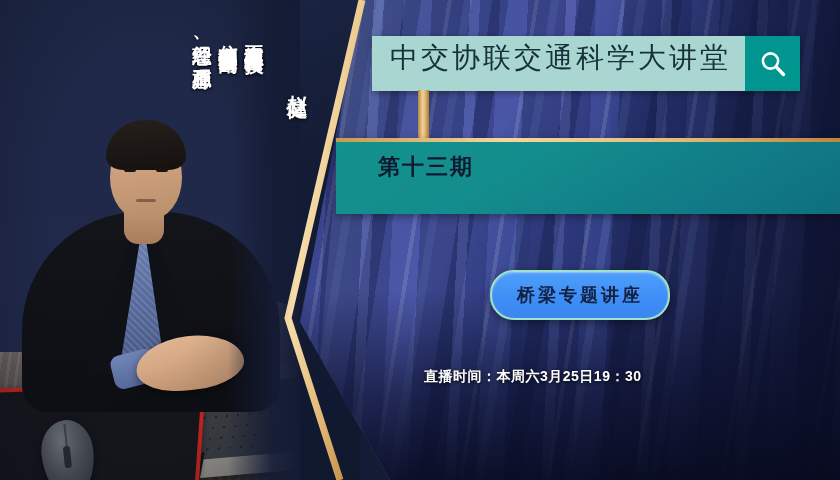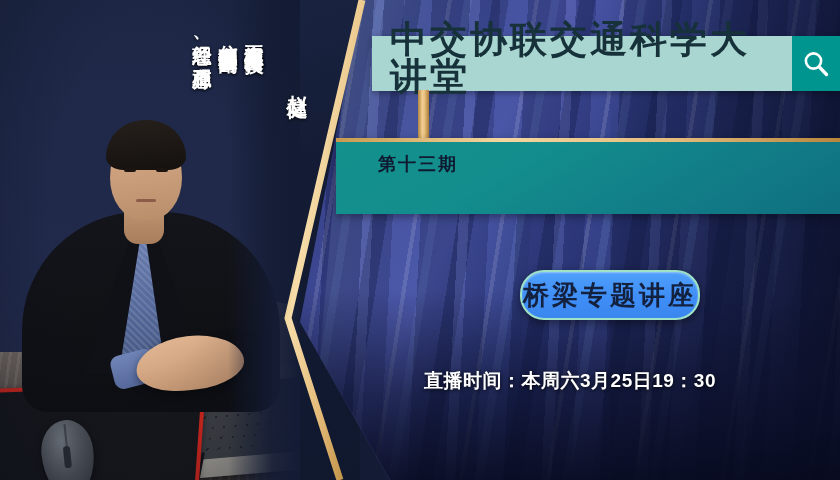--- a/index.html
+++ b/index.html
@@ -146,21 +146,21 @@
   .gold-chevron{position:absolute;left:0;top:0;width:400px;height:480px;pointer-events:none;}
 
   
   .banner{
     position:absolute;left:372px;top:36px;height:55px;
     display:flex;align-items:stretch;
     box-shadow:0 2px 6px rgba(0,0,0,.35);
   }
   .banner-text{
     background:#a9d6d1;color:#16313a;
-    font-size:37px;font-weight:700;letter-spacing:3px;
+    font-size:28px;font-weight:400;letter-spacing:3px;
     display:flex;align-items:center;padding:0 14px 12px 18px;
     line-height:1;
   }
   .banner-search{
     width:55px;background:#00968f;
     display:flex;align-items:center;justify-content:center;
   }
   .connector{
     position:absolute;left:418px;top:90px;width:11px;height:50px;
     background:linear-gradient(90deg,#b3853f 0%,#f2cf94 40%,#e8bf7d 60%,#a97c38 100%);
@@ -168,38 +168,38 @@
 
   
   .subpanel{
     position:absolute;left:336px;top:138px;width:504px;height:72px;
     background:linear-gradient(150deg,#13918c 0%,#138d8d 35%,#117a86 75%,#0f6f7e 100%);
     border-top:4px solid;
     border-image:linear-gradient(90deg,#c79a4e,#f4d69e,#e4bc7c,#b8853c) 1;
     box-shadow:0 3px 8px rgba(0,0,0,.35);
     color:#0f1930;
   }
-  .sub-line1{position:absolute;left:42px;top:10px;font-size:18px;font-weight:bold;letter-spacing:2px;}
+  .sub-line1{position:absolute;left:42px;top:10px;font-size:22px;font-weight:bold;letter-spacing:2px;}
   .sub-line2{position:absolute;left:12px;top:38px;font-size:22px;font-weight:bold;letter-spacing:1px;
     color:#0d1a33;}
 
   
   .pill{
     position:absolute;left:490px;top:270px;width:176px;height:46px;
     border-radius:24px;
     background:linear-gradient(180deg,#4f9ffb 0%,#3f8ef7 55%,#3a86ef 100%);
     border:2px solid #9fe3c6;
     box-shadow:0 3px 10px rgba(0,0,0,.45), inset 0 1px 2px rgba(255,255,255,.4);
     display:flex;align-items:center;justify-content:center;
-    color:#13213f;font-size:26px;font-weight:bold;letter-spacing:3px;margin-left:30px;
+    color:#13213f;font-size:18px;font-weight:bold;letter-spacing:3px;
   }
 
   
   .info{
-    position:absolute;color:#ffffff;font-size:19px;font-weight:bold;letter-spacing:.5px;
+    position:absolute;color:#ffffff;font-size:14px;font-weight:bold;letter-spacing:.5px;
     text-shadow:0 1px 4px rgba(0,0,0,.9);white-space:nowrap;
   }
   .info-1{left:424px;top:368px;}
   .info-2{left:424px;top:411px;}
 </style>
 </head>
 <body>
 
 <div id="poster">
 

